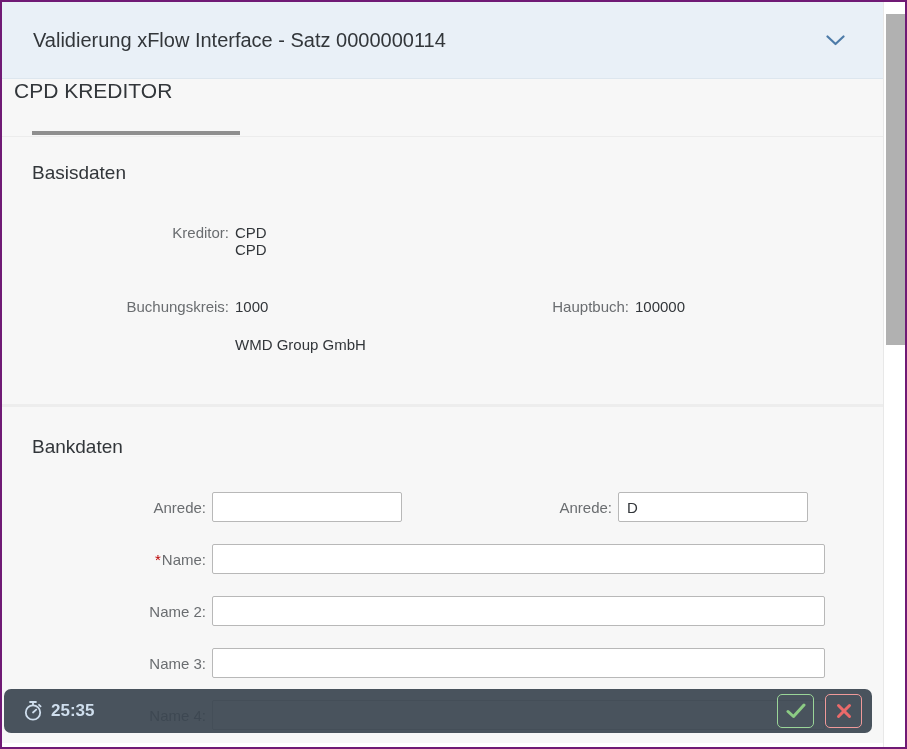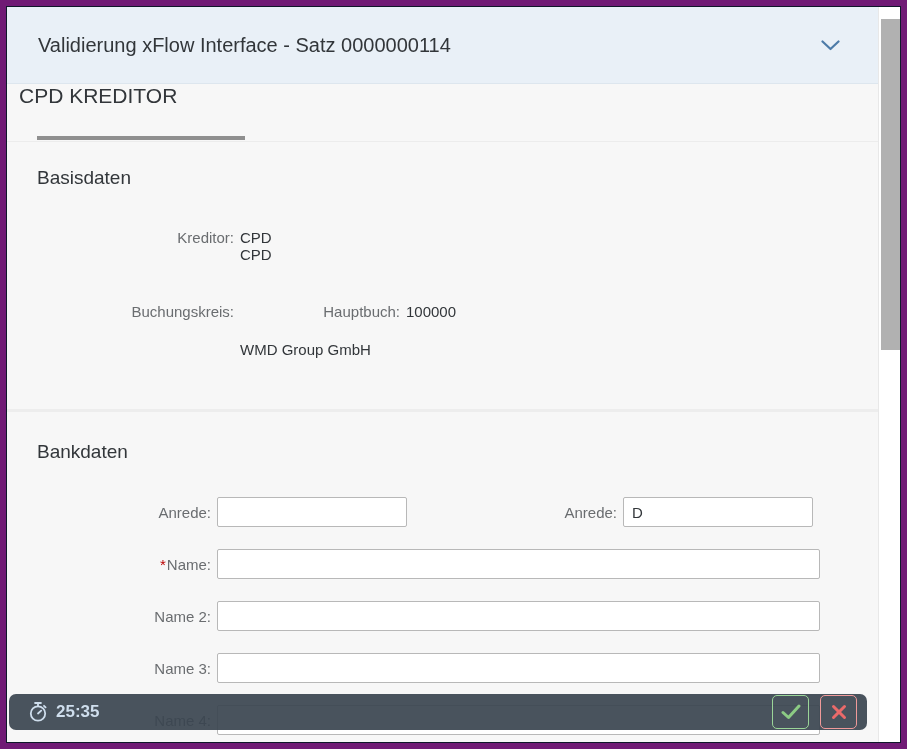--- a/index.html
+++ b/index.html
@@ -11,21 +11,21 @@
     --required_red:#bb0000;
     --confirm_green:#8ccb84;
     --reject_red:#ea6a6a;
     --timer_text:#cfdeed;
     --tab_indicator:#8f8f8f;
     --input_border:#b8b8b8;
   }
   *{margin:0;padding:0;box-sizing:border-box;}
   html,body{background:#fff;}
   body{font-family:"Liberation Sans",sans-serif;color:var(--text_dark);}
-  #app{position:relative;width:907px;height:749px;border:6px solid #701a75;background:#0f172a;overflow:hidden;}
+  #app{position:relative;width:907px;height:749px;border:1px solid #701a75;background:#701a75;overflow:hidden;}
   .content{position:absolute;left:1px;top:1px;right:23px;bottom:1px;background:#fff;overflow:hidden;}
 
   
   .hdr{height:77px;background:var(--header_bg);display:flex;align-items:center;padding:0 34px 0 31px;border-bottom:1px solid #dde6ee;}
   .hdr-title{font-size:20px;color:var(--text_dark);}
   .hdr-collapse{margin-left:auto;background:none;border:none;cursor:pointer;display:flex;align-items:center;padding:4px;}
 
   
   .tabstrip{height:58px;background:var(--panel_bg);border-bottom:1px solid #ececec;position:relative;}
   .tab{display:inline-block;margin-left:12px;font-size:21px;color:var(--text_dark);cursor:pointer;}
@@ -49,21 +49,21 @@
 
   
   .frow{display:grid;grid-template-columns:204px 1fr;column-gap:6px;margin-right:58px;align-items:center;margin-top:22px;}
   .frow-first{margin-top:34px;}
   .frow-2col{grid-template-columns:204px 190px 204px 190px;}
   .flabel{text-align:right;color:var(--label_gray);font-size:15px;white-space:nowrap;}
   .req{color:var(--required_red);margin-right:1px;}
   .tinput{height:30px;width:100%;border:1px solid var(--input_border);background:#fff;font-family:"Liberation Sans",sans-serif;font-size:15px;color:var(--text_dark);padding:0 8px;border-radius:2px;}
 
   
-  .footerbar{position:absolute;left:2px;right:11px;top:687px;height:36px;border-radius:7px;
+  .footerbar{position:absolute;left:2px;right:11px;top:687px;height:44px;border-radius:7px;
     background:rgba(58,68,79,0.92);display:flex;align-items:center;padding:0 10px 0 19px;}
   .timer{display:flex;align-items:center;gap:8px;color:var(--timer_text);font-size:17px;font-weight:bold;}
   .fbtns{margin-left:auto;display:flex;gap:11px;}
   .fbtn{width:37px;height:34px;border-radius:5px;background:transparent;cursor:pointer;display:flex;align-items:center;justify-content:center;}
   .fbtn-ok{border:1px solid #9ad598;}
   .fbtn-cancel{border:1px solid #f09a9a;}
 
   
   .scrollbar{position:absolute;top:1px;bottom:1px;right:1px;width:22px;background:#fff;border-left:1px solid #e8e8e8;}
   .scroll-thumb{position:absolute;top:12px;left:2px;width:19px;height:331px;background:#b1b1b1;cursor:pointer;}
@@ -93,20 +93,21 @@
 
       <div class="drow drow-1">
         <span class="dlabel">Kreditor:</span>
         <span class="dvalue"><span class="v1">CPD</span><span>CPD</span></span>
         <span class="dlabel"></span>
         <span class="dvalue"></span>
       </div>
 
       <div class="drow drow-2">
         <span class="dlabel">Buchungskreis:</span>
+        <span class="dvalue">1000</span>
         <span class="dlabel">Hauptbuch:</span>
         <span class="dvalue">100000</span>
       </div>
 
       <div class="drow drow-3">
         <span class="dlabel"></span>
         <span class="dvalue">WMD Group GmbH</span>
         <span></span>
         <span></span>
       </div>

